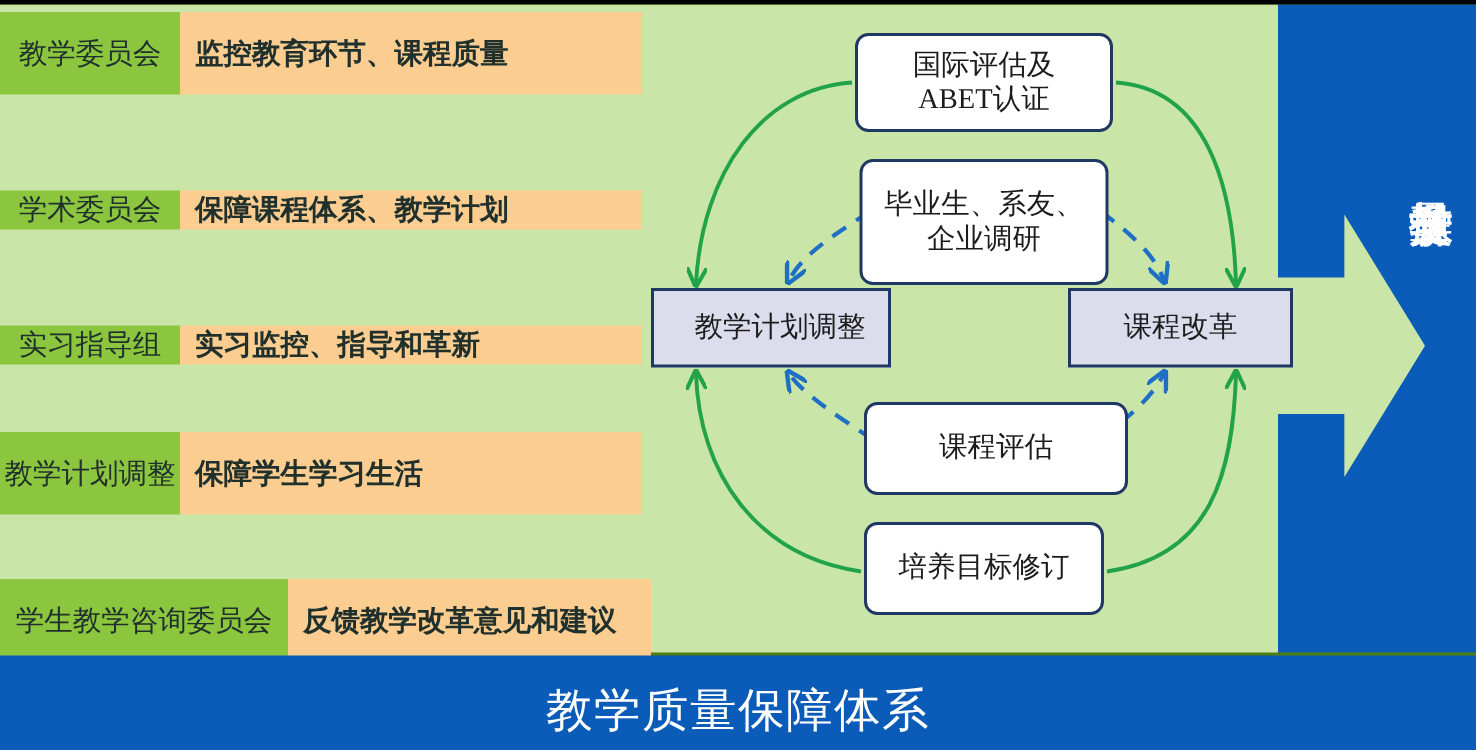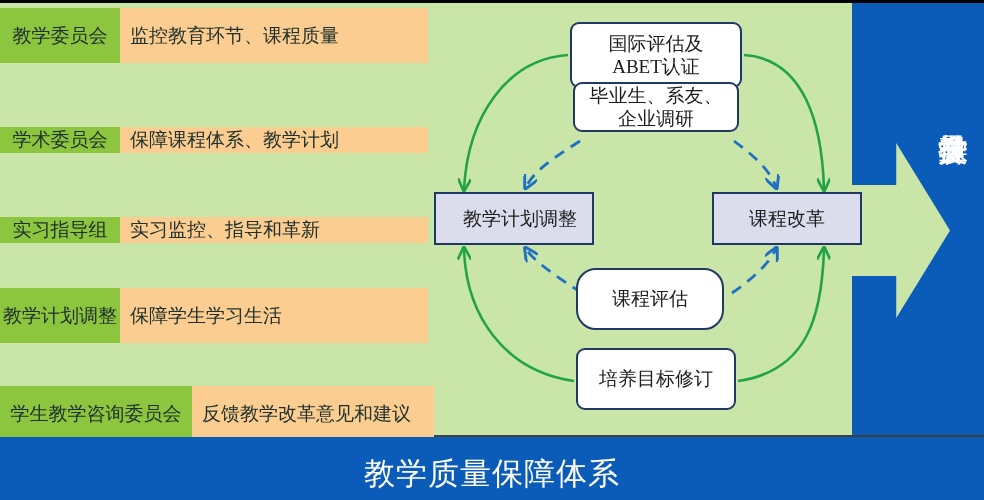--- a/index.html
+++ b/index.html
@@ -5,21 +5,21 @@
   html, body {
     margin: 0;
     padding: 0;
     background: #ffffff;
   }
   #canvas {
     position: relative;
     width: 984px;
     height: 500px;
     overflow: hidden;
-    background: #404040;
+    background: #4d7c0f;
     font-family: "Liberation Serif", "DejaVu Serif", serif;
     border-top: 3px solid #000000;
     box-sizing: border-box;
   }
 
   
   #body-area {
     position: absolute;
     left: 0;
     top: 0;
@@ -94,20 +94,21 @@
   .row .desc {
     background: #fbcd90;
     display: flex;
     align-items: center;
     padding-left: 10px;
     font-size: 19px;
     color: #20302c;
     white-space: nowrap;
     box-sizing: border-box;
     flex: 1;
+    font-weight: bold;
   }
 
   #row0 { top: 5px;   width: 428px; }
   #row1 { top: 95px;  width: 428px; align-items: flex-end; }
   #row2 { top: 185px; width: 428px; align-items: flex-end; }
   #row3 { top: 285px; width: 428px; }
   #row4 { top: 383px; width: 434px; }
 
   #row0 .tag, #row1 .tag, #row2 .tag, #row3 .tag { width: 120px; }
   #row4 .tag { width: 192px; }
@@ -142,22 +143,22 @@
     border: 2px solid #1f3864;
     border-radius: 9px;
   }
   .node.square {
     background: #dcddec;
     border: 2px solid #1f3864;
     border-radius: 0;
   }
 
   #node-abet    { left: 140px; top: 19px;  width: 172px; height: 66px; font-family: Liberation Serif, serif; }
-  #node-survey  { left: 143px; top: 79px;  width: 166px; height: 50px; }
-  #node-course-eval { left: 146px; top: 265px; width: 148px; height: 62px; border-radius: 20px; }
+  #node-survey  { left: 143px; top: 103px;  width: 166px; height: 84px; }
+  #node-course-eval { left: 146px; top: 265px; width: 176px; height: 62px; }
   #node-goal    { left: 146px; top: 345px; width: 160px; height: 62px; }
   #node-plan    { left: 4px;   top: 189px; width: 160px; height: 53px; padding-left: 12px; }
   #node-reform  { left: 282px; top: 189px; width: 150px; height: 53px; }
 
   
   .banner {
     position: absolute;
     left: 0;
     top: 434px;
     width: 984px;

